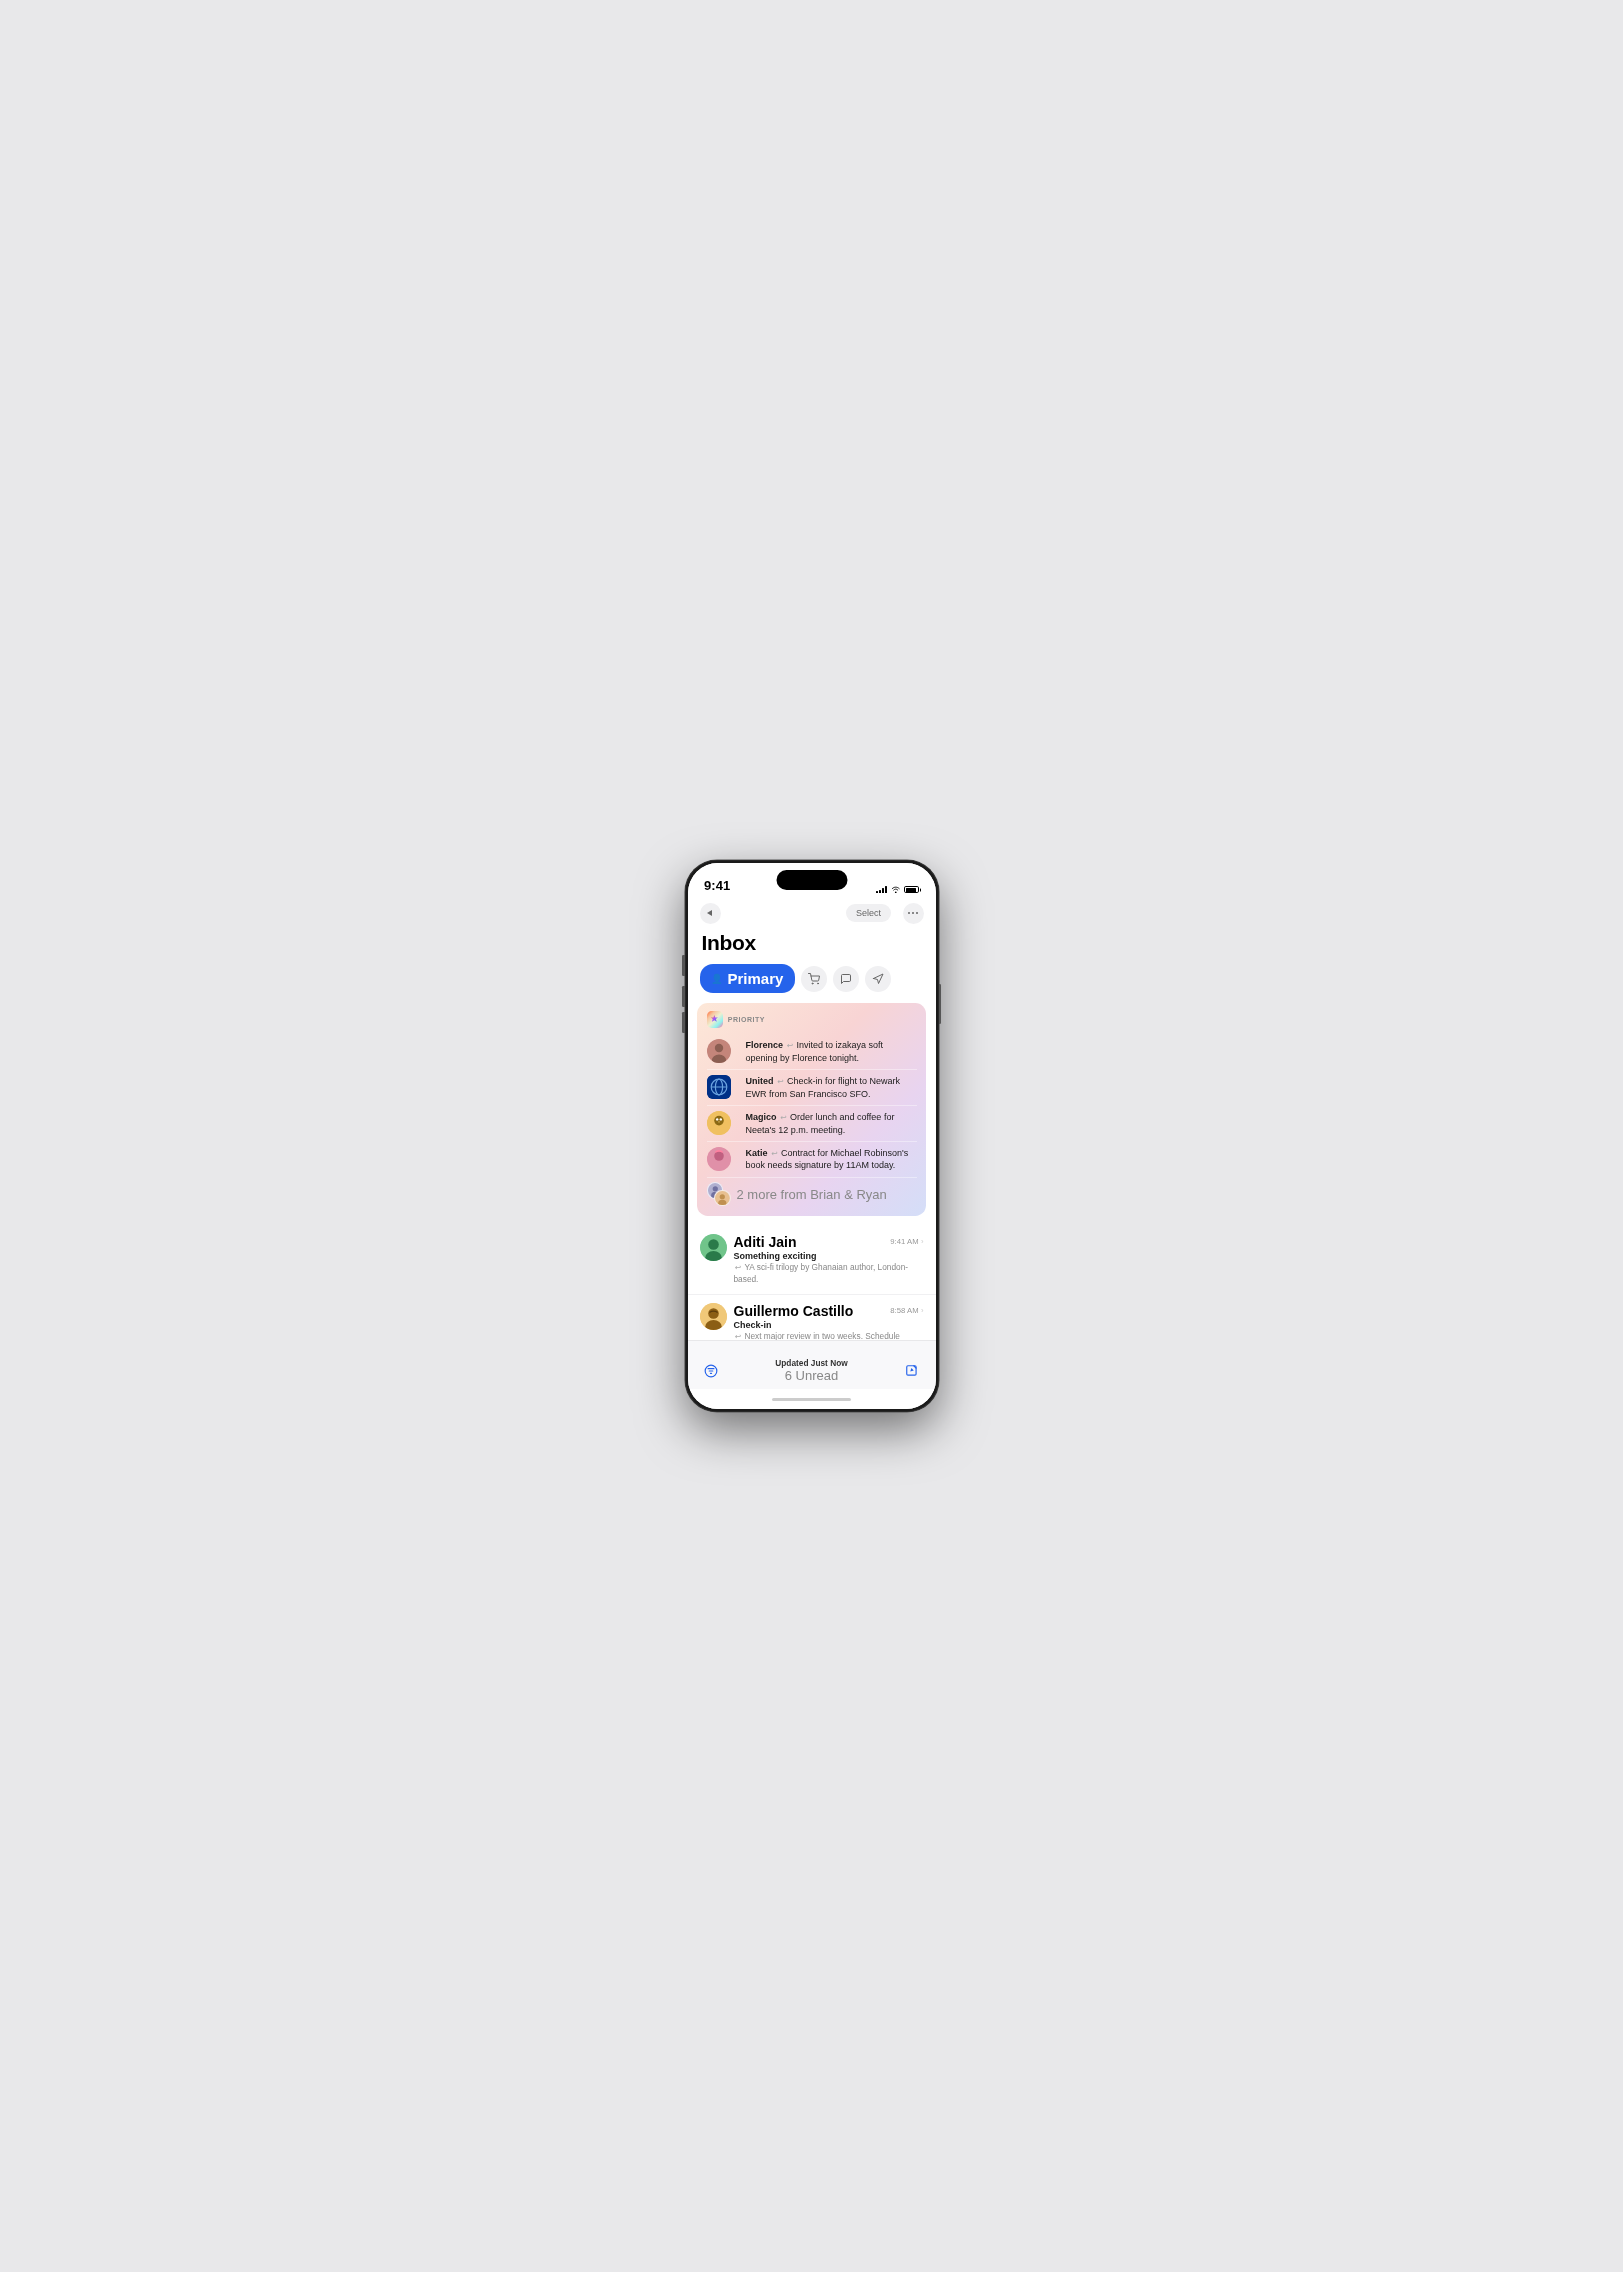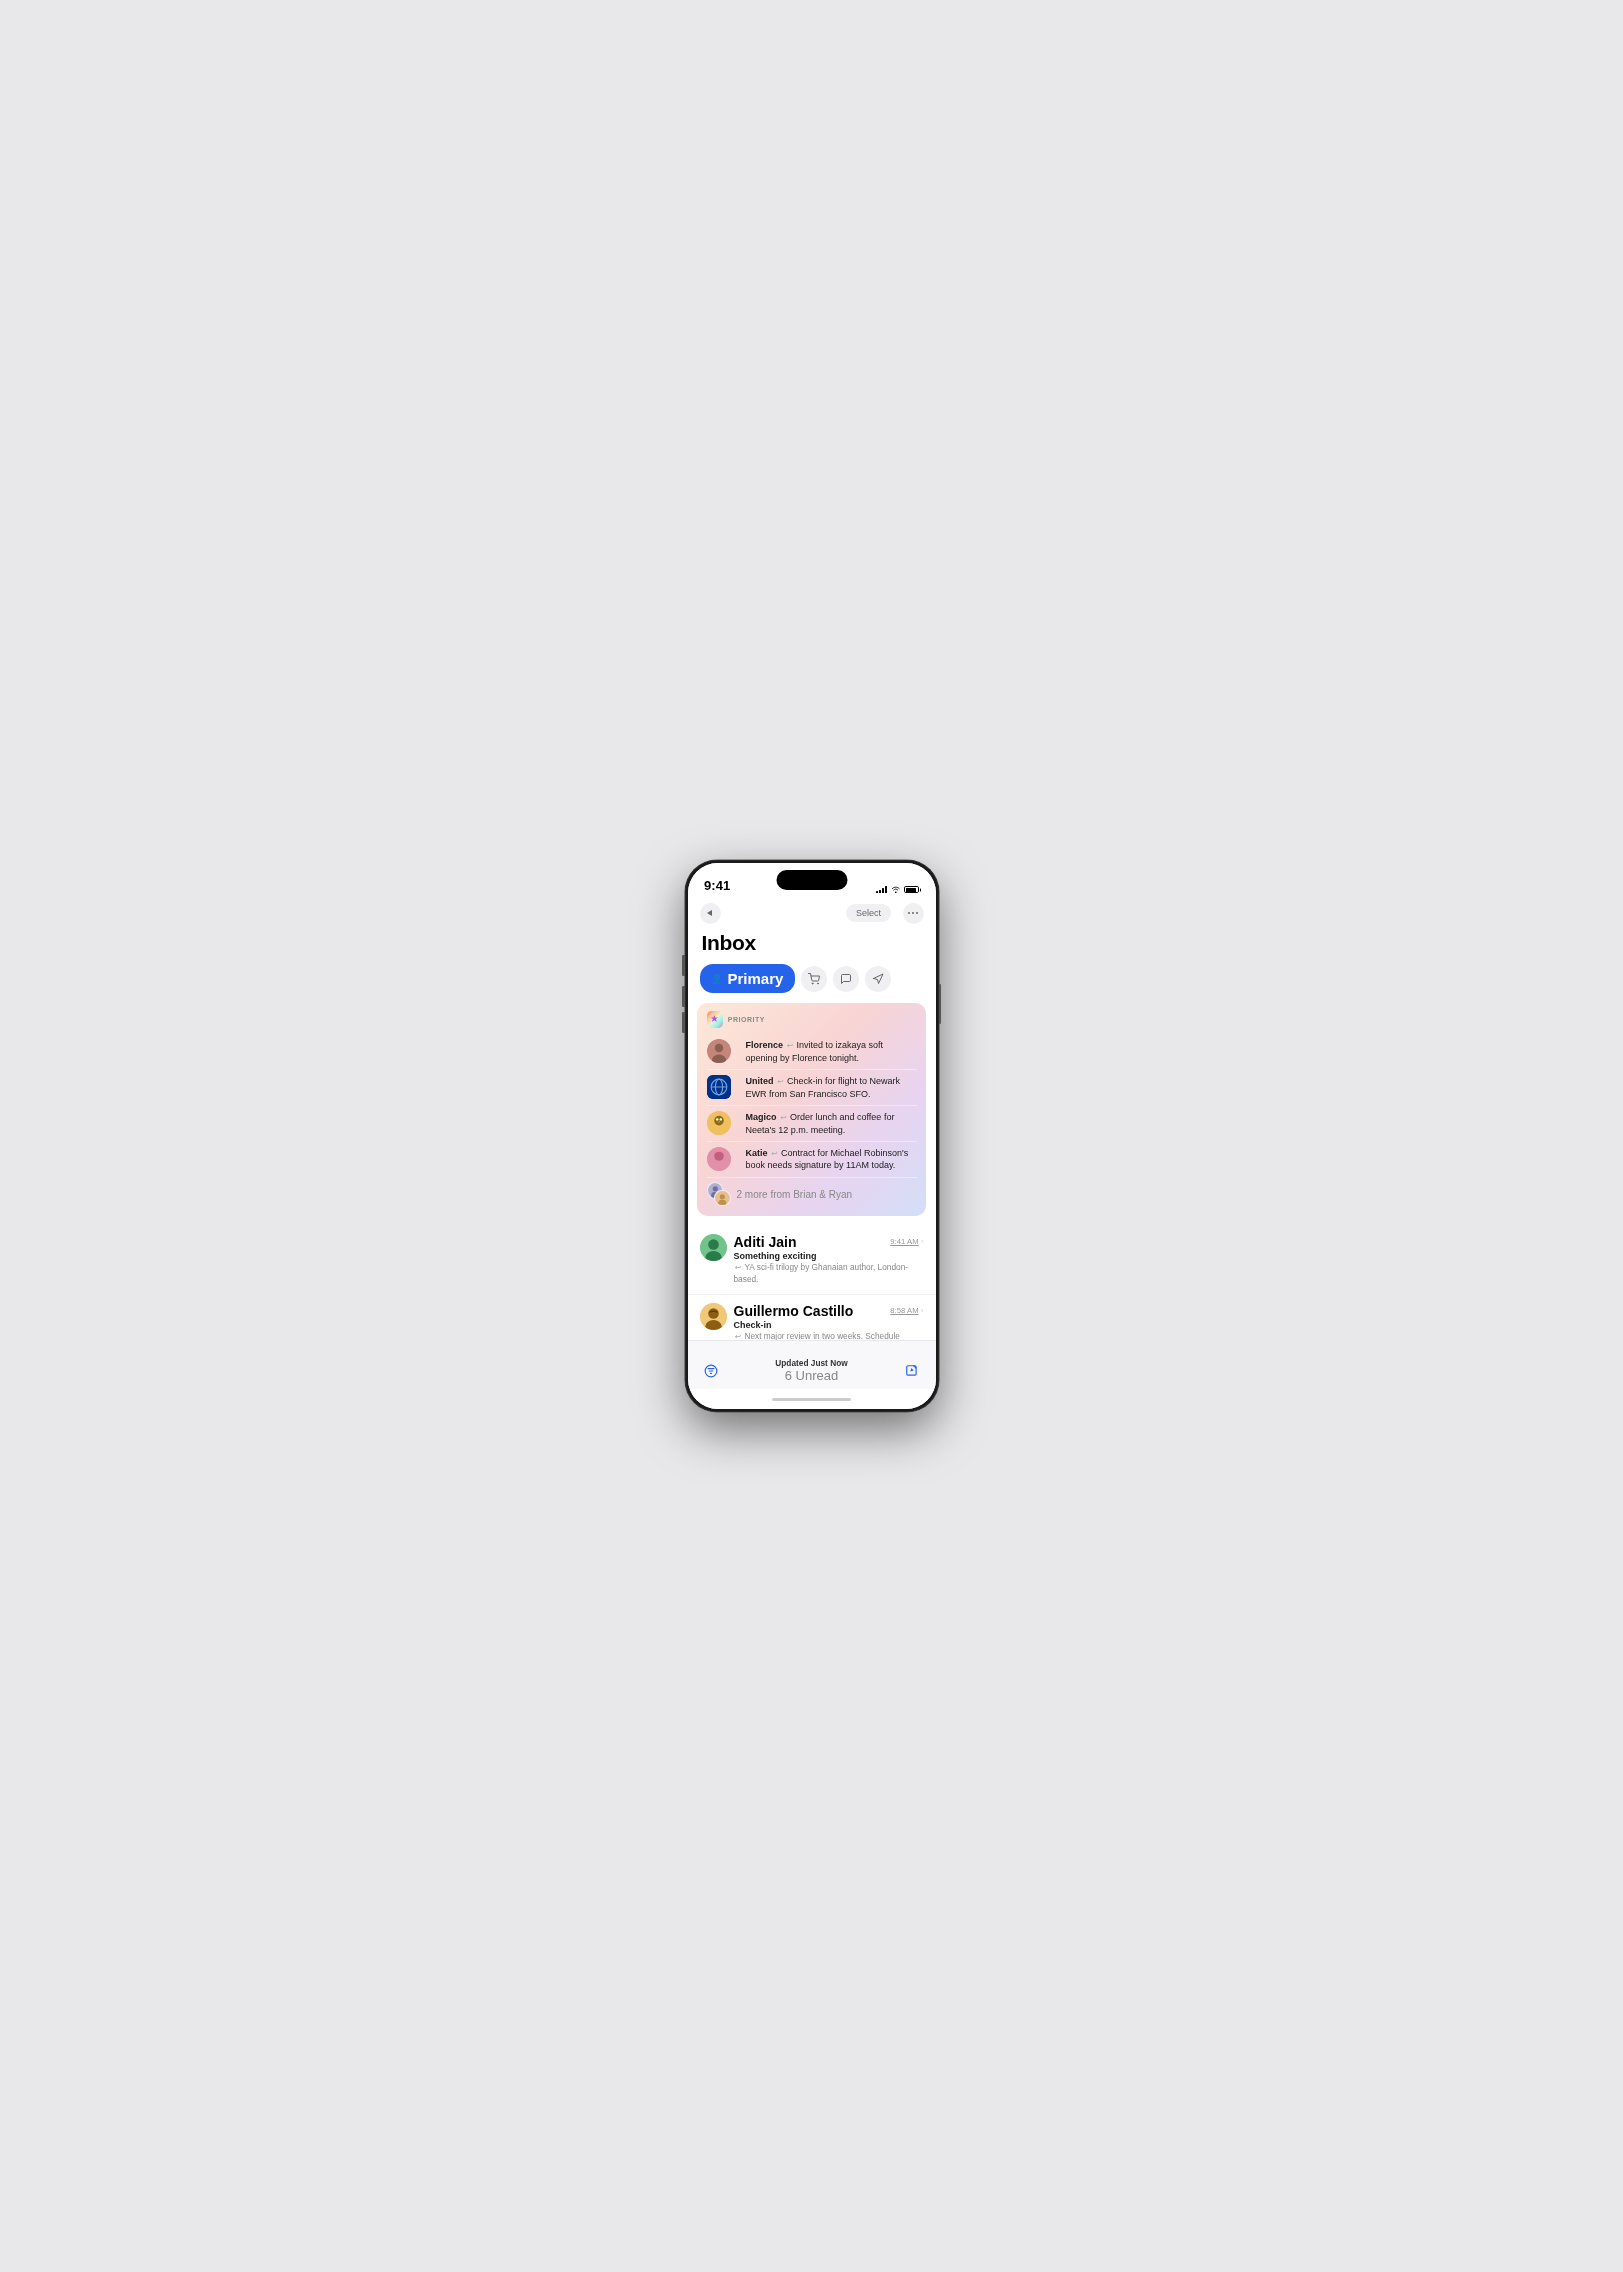--- a/index.html
+++ b/index.html
@@ -366,21 +366,21 @@
       align-items: center;
       justify-content: center;
       font-size: 8.3px;
       overflow: hidden;
     }
 
     .more-av1 { top: 0; left: 0; }
     .more-av2 { bottom: 0; right: 0; }
 
     .more-text {
-      font-size: 10px;
+      font-size: 13px;
       color: #888;
     }
 
     
     .email-item {
       display: flex;
       align-items: flex-start;
       gap: 7px;
       padding: 8.3px 12px;
       border-bottom: 0.6px solid #f0f0f2;
@@ -419,21 +419,20 @@
 
     .email-time-row {
       display: flex;
       align-items: center;
       gap: 2.4px;
     }
 
     .email-time {
       font-size: 7.7px;
       color: #999;
-      text-decoration: underline;
     }
 
     .email-chevron {
       color: #ccc;
       font-size: 7.7px;
     }
 
     .email-subject {
       font-size: 9px;
       font-weight: 600;

